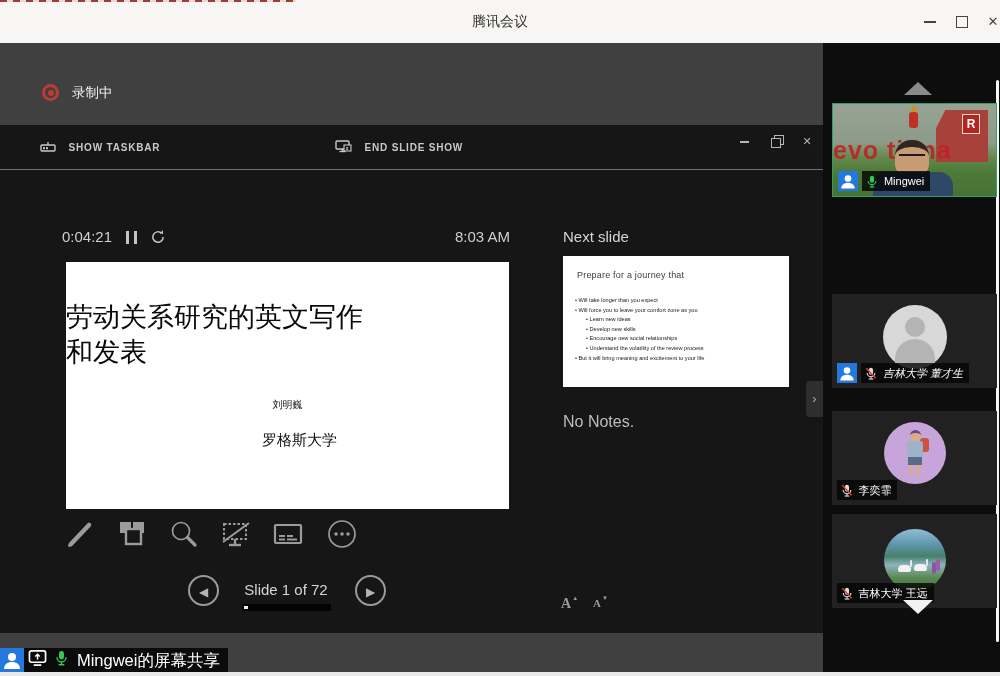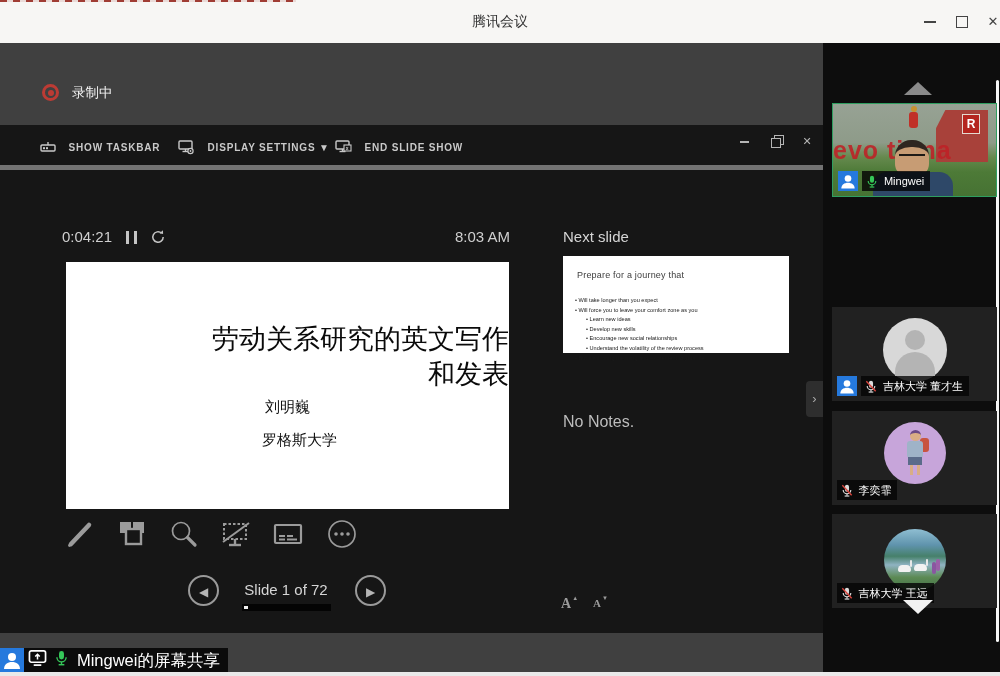--- a/index.html
+++ b/index.html
@@ -22,62 +22,62 @@
   
   .sharearea { position:absolute; left:0; top:43px; width:823px; height:633px; background:#404040; }
 
   .recrow { position:absolute; left:0; top:32px; height:36px; width:100%; }
   .recicon { position:absolute; left:42px; top:9px; width:17px; height:17px; border:3px solid #bc3b34; border-radius:50%; }
   .recicon::after { content:""; position:absolute; left:2.5px; top:2.5px; width:6px; height:6px; background:#bc3b34; border-radius:50%; }
   .reclabel { position:absolute; left:72px; top:9px; font-size:13.5px; color:#f2f2f2; }
 
   
   .ppt { position:absolute; left:0; top:82px; width:823px; height:508px; background:#161616; }
-  .ppt-toolbar { position:absolute; left:0; top:0; width:100%; height:45px; border-bottom:5px solid #737373; }
+  .ppt-toolbar { position:absolute; left:0; top:0; width:100%; height:45px; border-bottom:1px solid #737373; }
   .tbtn { position:absolute; top:0; height:45px; color:#c9c9c9; font-size:10px; font-weight:bold;
     letter-spacing:.8px; line-height:45px; white-space:nowrap; cursor:default; }
   .tbtn svg { vertical-align:-4px; margin-right:9px; }
   .tb1 { left:40px; } .tb2 { left:178px; } .tb3 { left:335px; }
   .pwc { position:absolute; top:6px; width:24px; height:20px; color:#b5b5b5; text-align:center; }
   .pwc-min { right:66px; } .pwc-res { right:34px; } .pwc-x { right:4px; font-size:11px; line-height:20px; }
   .pwc-min::after { content:""; position:absolute; left:7px; top:10px; width:9px; height:1.5px; background:#b5b5b5; }
   .pwc-res::before { content:""; position:absolute; left:9px; top:4px; width:8px; height:8px; border:1.2px solid #b5b5b5; }
   .pwc-res::after { content:""; position:absolute; left:6px; top:7px; width:8px; height:8px; border:1.2px solid #b5b5b5; background:#161616; }
 
   .timerrow { position:absolute; left:0; top:103px; width:510px; height:24px; }
   .elapsed { position:absolute; left:62px; top:0; font-size:15px; color:#cfcfcf; }
   .pauseic { position:absolute; left:126px; top:3px; width:11px; height:13px; }
   .pauseic::before, .pauseic::after { content:""; position:absolute; top:0; width:3.2px; height:13px; background:#c4c4c4; }
   .pauseic::before{ left:0; } .pauseic::after{ right:0; }
   .reloadic { position:absolute; left:150px; top:1px; }
   .clock { position:absolute; right:0; top:0; font-size:15px; color:#cfcfcf; }
 
   .slide { position:absolute; left:66px; top:137px; width:443px; height:247px; background:#fff; }
-  .slide-title { position:absolute; left:0; top:60px; width:100%; text-align:right;
-    font-family:Liberation Sans, sans-serif; font-size:27px; line-height:35px; color:#0a0a0a; white-space:pre-line; }
+  .slide-title { position:absolute; left:0; top:40px; width:100%; text-align:left;
+    font-family:Liberation Mono, monospace; font-size:27px; line-height:35px; color:#0a0a0a; white-space:pre-line; }
   .slide-author { position:absolute; left:0; top:136px; width:100%; text-align:center;
-    font-family:"Liberation Serif","DejaVu Serif",serif; font-size:15px; color:#111; }
+    font-family:"Liberation Serif","DejaVu Serif",serif; font-size:10px; color:#111; }
   .slide-aff { position:absolute; left:12px; top:169px; width:100%; text-align:center;
     font-family:"Liberation Serif","DejaVu Serif",serif; font-size:15px; color:#111; }
 
   .tools { position:absolute; left:64px; top:393px; height:36px; }
   .tool { position:absolute; top:0; width:34px; height:34px; cursor:default; }
   .tool svg { width:32px; height:32px; }
 
   .navrow { position:absolute; left:180px; top:448px; width:212px; height:42px; }
   .navbtn { position:absolute; top:2px; width:31px; height:31px; border:2px solid #9a9a9a; border-radius:50%;
     color:#b5b5b5; text-align:center; line-height:30px; font-size:12px; }
   .nav-prev { left:8px; } .nav-next { right:6px; }
   .navlabel { position:absolute; left:0; right:0; top:8px; text-align:center; font-size:15px; color:#d6d6d6; }
   .navprog { position:absolute; left:62px; top:31px; width:89px; height:7px; background:#040404; }
   .navprog::before { content:""; position:absolute; left:2px; top:2px; width:4px; height:3px; background:#efefef; }
 
   
   .nextlabel { position:absolute; left:563px; top:103px; font-size:15px; color:#d5d5d5; }
-  .preview { position:absolute; left:563px; top:131px; width:226px; height:97px; background:#fff;padding-left:16px; }
+  .preview { position:absolute; left:563px; top:131px; width:226px; height:131px; background:#fff;padding-left:16px; }
   .pv-title { position:absolute; left:14px; top:14px; font-size:9px; color:#404040;
     font-family:"Liberation Sans",sans-serif; letter-spacing:.2px; }
   .pv-bullets { position:absolute; left:12px; top:40px; right:6px; }
   .pv-b { font-size:5.6px; line-height:9.6px; color:#1a1a1a; white-space:nowrap; }
   .pv-b::before { content:"• "; }
   .pv-sub { margin-left:11px; }
   .expander { position:absolute; left:806px; top:256px; width:17px; height:36px; background:#2e2e2e;
     border-radius:4px 0 0 4px; color:#aaa; text-align:center; line-height:36px; font-size:13px; }
   .nonotes { position:absolute; left:563px; top:288px; font-size:16px; color:#bdbdbd; }
   .fontbtns { position:absolute; left:561px; top:470px; width:60px; height:20px; color:#9a9a9a; }
@@ -97,21 +97,21 @@
   
   .sidebar { position:absolute; left:823px; top:43px; width:177px; height:633px; background:#0d0d0d; }
   .scroll-up { position:absolute; left:81px; top:39px; width:0; height:0;
     border-left:14px solid transparent; border-right:14px solid transparent; border-bottom:13px solid #8a8a8a; }
   .scroll-down { position:absolute; left:80px; top:557px; width:0; height:0;
     border-left:15px solid transparent; border-right:15px solid transparent; border-top:14px solid #f2f2f2; z-index:6; }
   .vscroll { position:absolute; left:173px; top:37px; width:3px; height:562px; background:#f7f7f7; border-radius:2px; }
 
   .tile { position:absolute; left:9px; width:165px; height:94px; background:#212121; overflow:hidden; }
   .t1 { top:60px;  border:1.5px solid #2f9e60; } 
-  .t2 { top:162px; } .t3 { top:264px; } .t4 { top:368px; } .t5 { top:471px; }
+  .t2 { top:162px; } .t3 { top:251px;font-style:italic; } .t4 { top:368px; } .t5 { top:471px; }
   .namebar { position:absolute; left:5px; bottom:5px; height:20px; white-space:nowrap; z-index:3; }
   .nb-badge { position:relative; display:inline-block; width:20px; height:20px; vertical-align:top; }
   .nb-label { display:inline-block; height:20px; background:rgba(5,5,5,.82); padding:0 6px 0 3px; vertical-align:top; }
   .nb-label svg { vertical-align:-4px; }
   .nb-name { color:#fff; font-size:11px; line-height:20px;margin-top:32px; }
 
   .avatar { position:absolute; left:50.5px; top:11px; width:64px; height:64px; border-radius:50%; }
   .av-rainbow { background:linear-gradient(140deg,#3f93d6 0%,#3fae67 28%,#cdd94e 48%,#e8973c 63%,#df5f57 78%,#b86cae 95%); }
   .av-default { background:#d8d8d8; }
   .av-default::before { content:""; position:absolute; left:22px; top:12px; width:20px; height:20px; border-radius:50%; background:#b4b4b4; }
@@ -173,30 +173,20 @@
       <div class="ppt-toolbar">
         <div class="tbtn tb1">
           <svg width="16" height="14" viewBox="0 0 16 14">
               <rect class="icg" x="1" y="4" width="14" height="6" rx="1"></rect>
               <rect x="3" y="6.2" width="2" height="2" fill="#c9c9c9"></rect>
               <rect x="6" y="6.2" width="2" height="2" fill="#c9c9c9"></rect>
               <line class="icg" x1="8" y1="1" x2="8" y2="4"></line>
             </svg>
           <span>SHOW TASKBAR</span>
         </div>
-        <div class="tbtn tb2">
-          <svg width="17" height="15" viewBox="0 0 17 15">
-              <rect class="icg" x="1" y="1" width="13" height="8" rx="1"></rect>
-              <line class="icg" x1="7.5" y1="9" x2="7.5" y2="11.5"></line>
-              <line class="icg" x1="4.5" y1="11.5" x2="10.5" y2="11.5"></line>
-              <circle cx="12.5" cy="11" r="2.6" fill="#161616" stroke="#c9c9c9" stroke-width="1.2"></circle>
-              <circle cx="12.5" cy="11" r="0.9" fill="#c9c9c9"></circle>
-            </svg>
-          <span>DISPLAY SETTINGS ▼</span>
-        </div>
         <div class="tbtn tb3">
           <svg width="17" height="15" viewBox="0 0 17 15">
               <rect class="icg" x="1" y="1" width="13" height="8" rx="1"></rect>
               <line class="icg" x1="7.5" y1="9" x2="7.5" y2="11.5"></line>
               <line class="icg" x1="4.5" y1="11.5" x2="10.5" y2="11.5"></line>
               <rect x="9" y="5" width="7" height="6" fill="#161616" stroke="#c9c9c9" stroke-width="1.1"></rect>
               <text x="12.5" y="9.8" font-size="5" fill="#c9c9c9" text-anchor="middle">x</text>
             </svg>
           <span>END SLIDE SHOW</span>
         </div>

